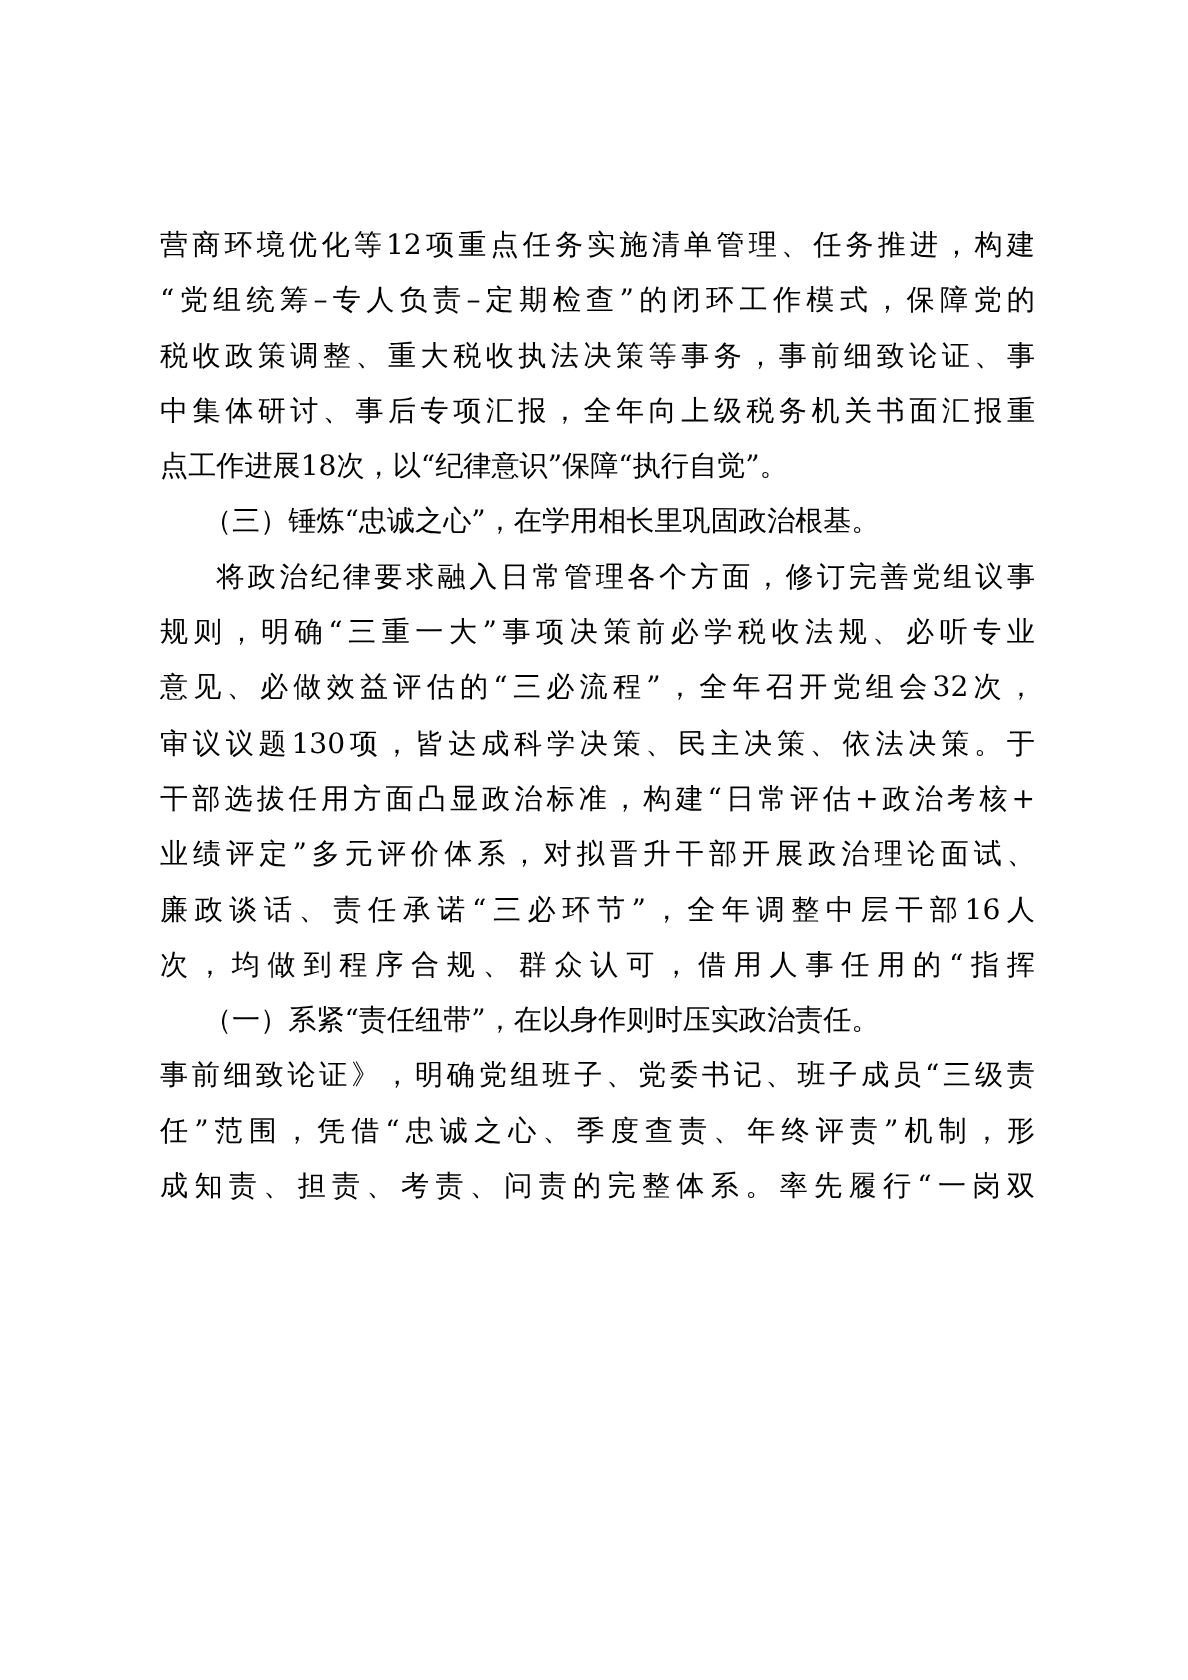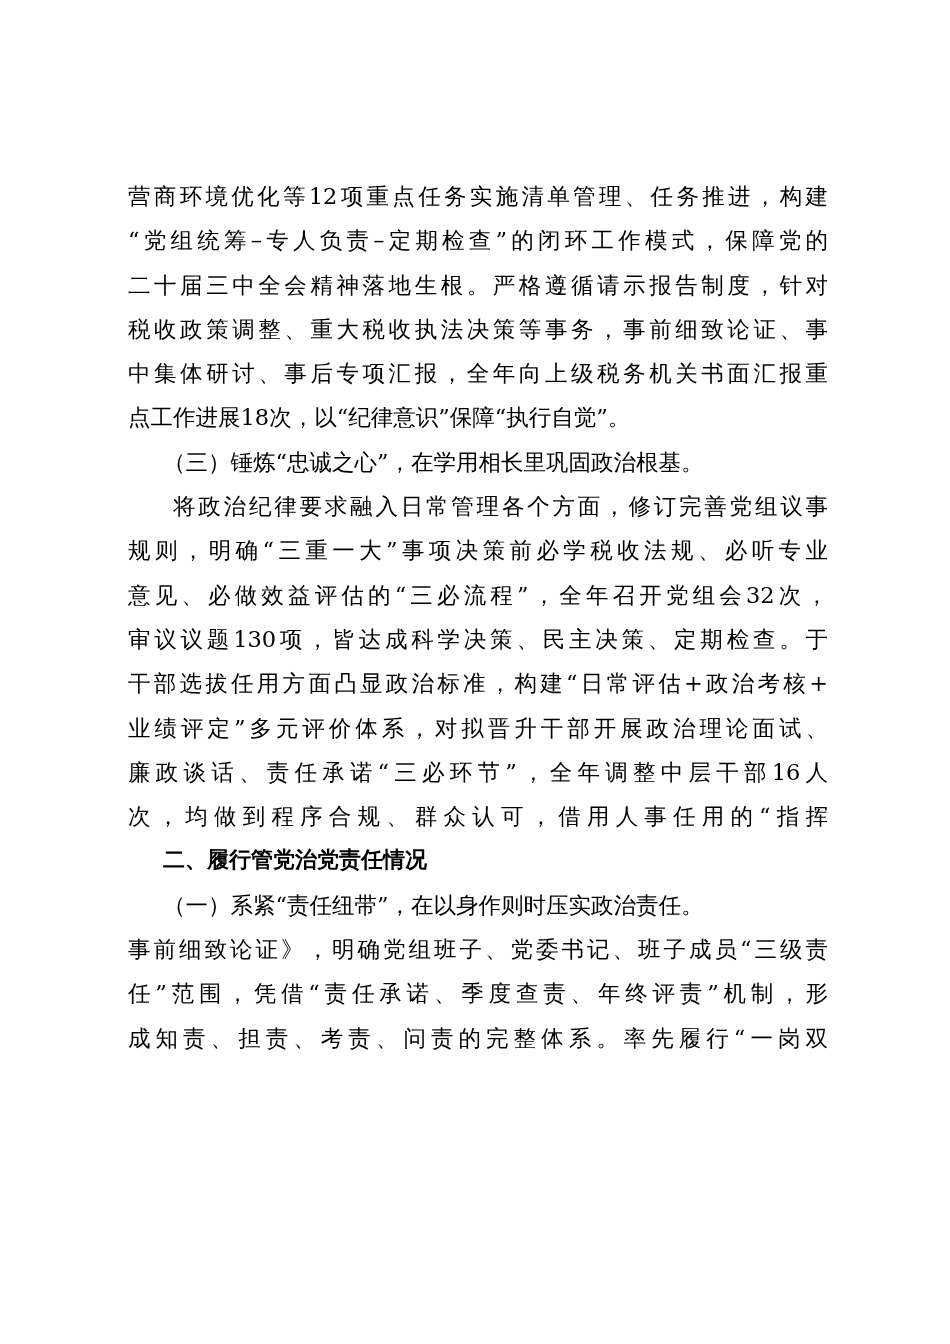--- a/index.html
+++ b/index.html
@@ -57,43 +57,41 @@
   </style>
 </head>
 <body>
 
 <div class="page">
   <div class="content">
 
     <div>
       <div class="line">营商环境优化等12项重点任务实施清单管理、任务推进，构建</div>
       <div class="line">“党组统筹–专人负责–定期检查”的闭环工作模式，保障党的</div>
-      <div class="line">二十届三中全会精神落地生根。严格遵循请示报告制度，针对</div>
       <div class="line">税收政策调整、重大税收执法决策等事务，事前细致论证、事</div>
       <div class="line">中集体研讨、事后专项汇报，全年向上级税务机关书面汇报重</div>
       <div class="line last">点工作进展18次，以“纪律意识”保障“执行自觉”。</div>
     </div>
 
     <div class="line subheading">（三）锤炼“忠诚之心”，在学用相长里巩固政治根基。</div>
 
     <div>
       <div class="line indent">将政治纪律要求融入日常管理各个方面，修订完善党组议事</div>
       <div class="line">规则，明确“三重一大”事项决策前必学税收法规、必听专业</div>
       <div class="line">意见、必做效益评估的“三必流程”，全年召开党组会32次，</div>
-      <div class="line">审议议题130项，皆达成科学决策、民主决策、定期检查。于</div>
+      <div class="line">审议议题130项，皆达成科学决策、民主决策、依法决策。于</div>
       <div class="line">干部选拔任用方面凸显政治标准，构建“日常评估+政治考核+</div>
       <div class="line">业绩评定”多元评价体系，对拟晋升干部开展政治理论面试、</div>
       <div class="line">廉政谈话、责任承诺“三必环节”，全年调整中层干部16人</div>
       <div class="line">次，均做到程序合规、群众认可，借用人事任用的“指挥</div>
     </div>
 
-    <div class="line heading">二、履行管党治党责任情况</div>
 
     <div class="line subheading">（一）系紧“责任纽带”，在以身作则时压实政治责任。</div>
 
     <div>
       <div class="line">事前细致论证》，明确党组班子、党委书记、班子成员“三级责</div>
-      <div class="line">任”范围，凭借“责任承诺、季度查责、年终评责”机制，形</div>
+      <div class="line">任”范围，凭借“忠诚之心、季度查责、年终评责”机制，形</div>
       <div class="line">成知责、担责、考责、问责的完整体系。率先履行“一岗双</div>
     </div>
 
   </div>
 </div>
 
 </body></html>

